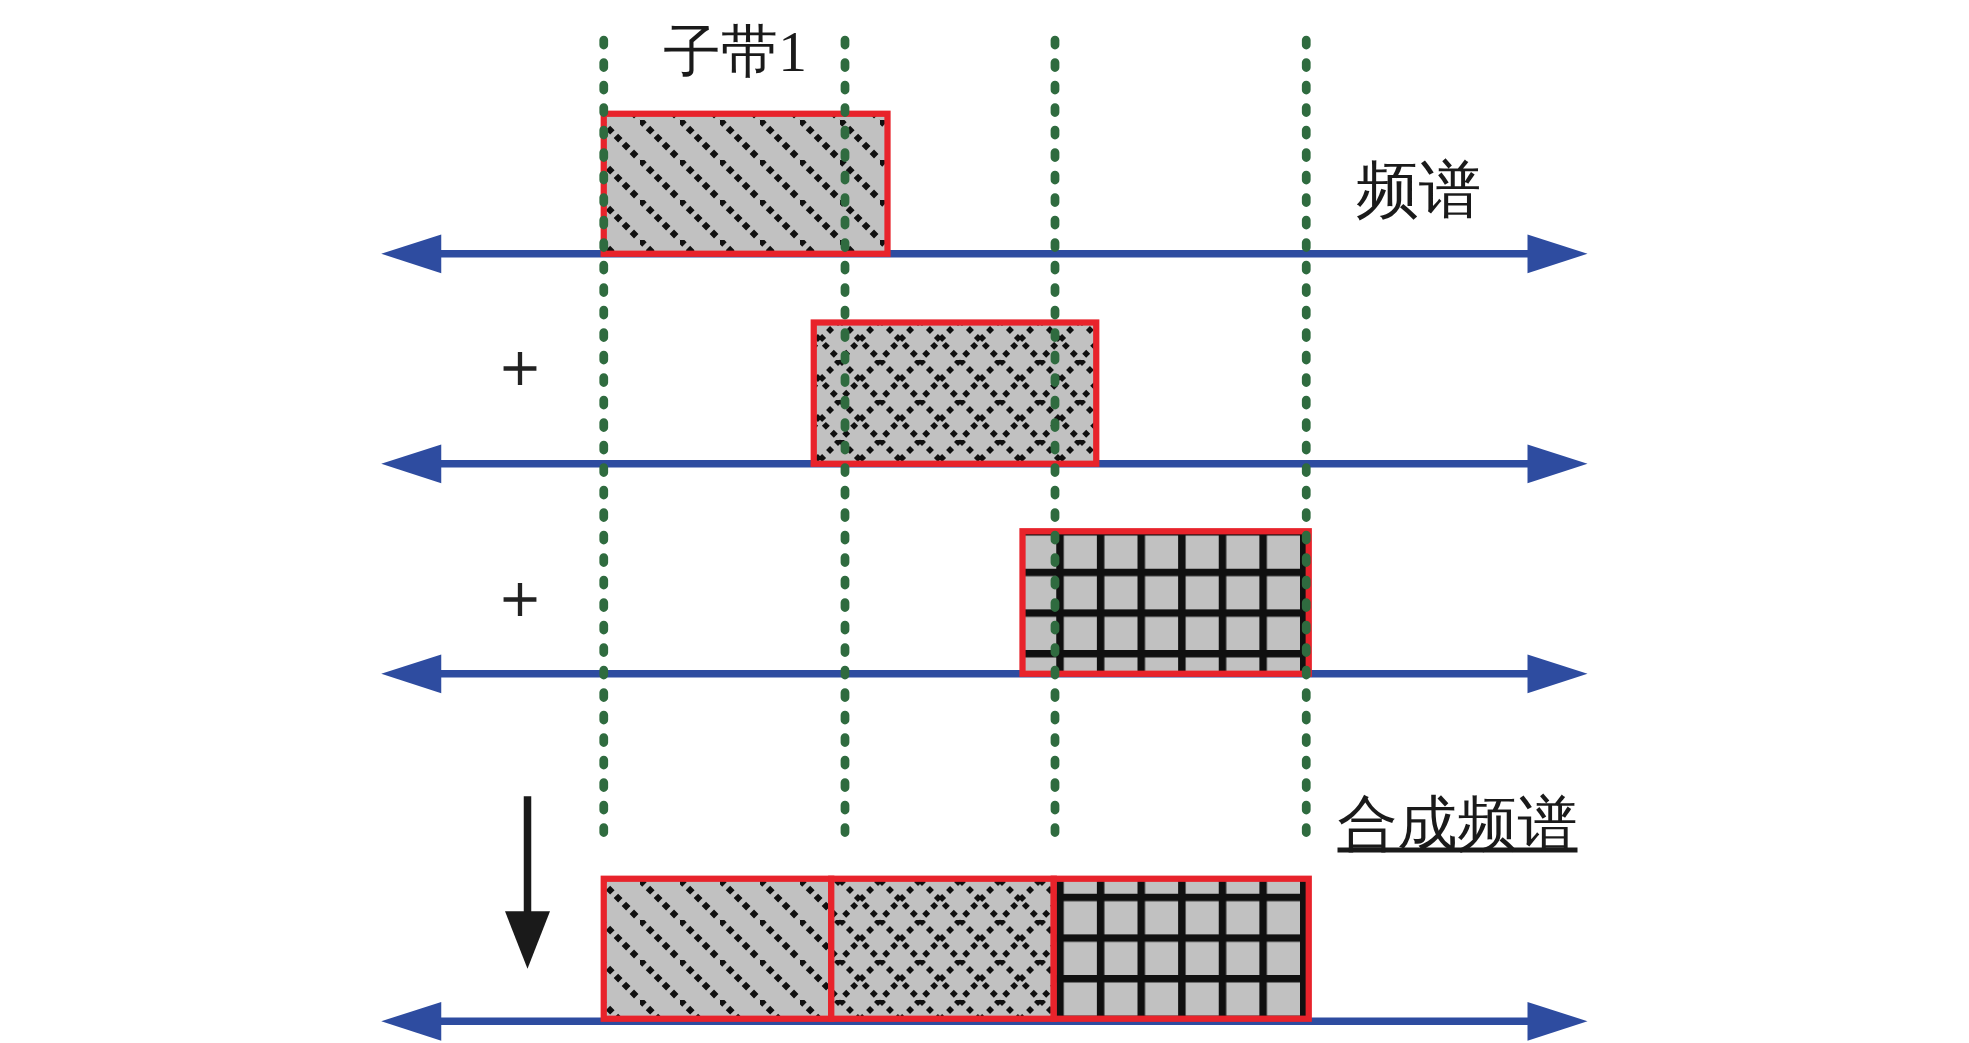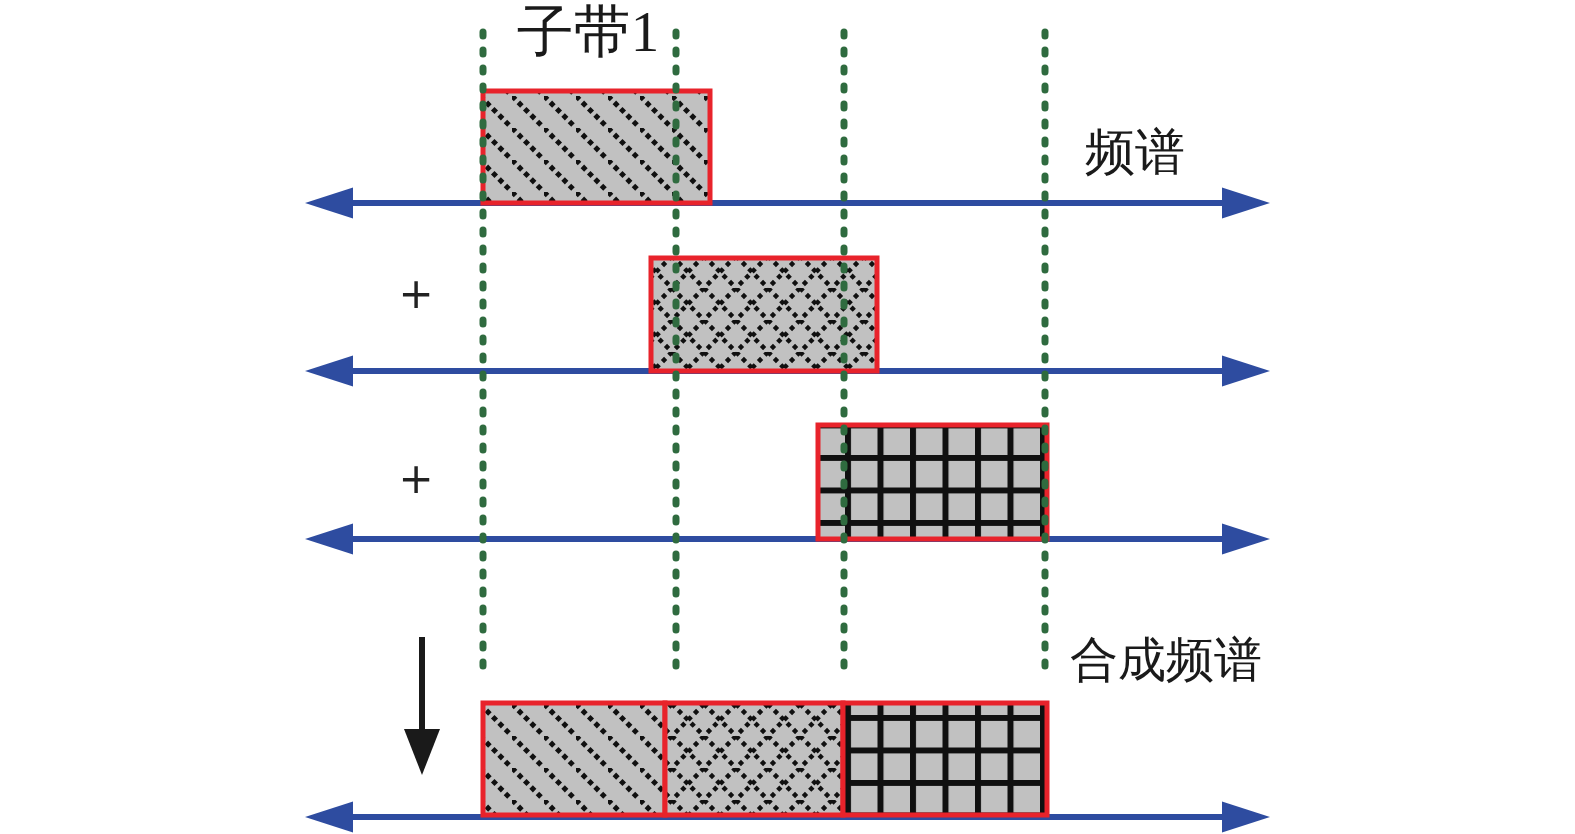--- a/index.html
+++ b/index.html
@@ -22,21 +22,21 @@
   }
   .lbl {
     position: absolute;
     transform: translateX(-50%);
     white-space: nowrap;
     color: #1a1a1a;
     line-height: 1;
     text-align: center;
     user-select: none;
   }
-  .lbl-band { font-size: 57px; }
+  .lbl-band { font-size: 46px; margin-top: 16px; }
   .lbl-spectrum { font-size: 50px; }
   .lbl-synth { font-size: 48px; }
   .lbl-plus {
     font-family: "DejaVu Sans", "Liberation Sans", sans-serif;
     font-size: 42px;
     font-weight: 400;
     color: #222222;
   }
 </style>
 </head>
@@ -107,15 +107,15 @@
   <div class="lbl lbl-band" style="left:588px; top:3px;">子带1</div>
 
   <div class="lbl lbl-spectrum" style="left:1135px; top:86px;margin-top:41px;">频谱</div>
 
   <div class="lbl lbl-plus" style="left:416px; top:273px;">+</div>
 
 
   <div class="lbl lbl-plus" style="left:416px; top:458px;">+</div>
 
 
-  <div class="lbl lbl-synth" style="left:1166px; top:636px;">合成频谱</div>
+  <div class="lbl lbl-synth" style="left:1166px; top:636px;text-decoration:underline;">合成频谱</div>
 
 </div>
 
 </body></html>

